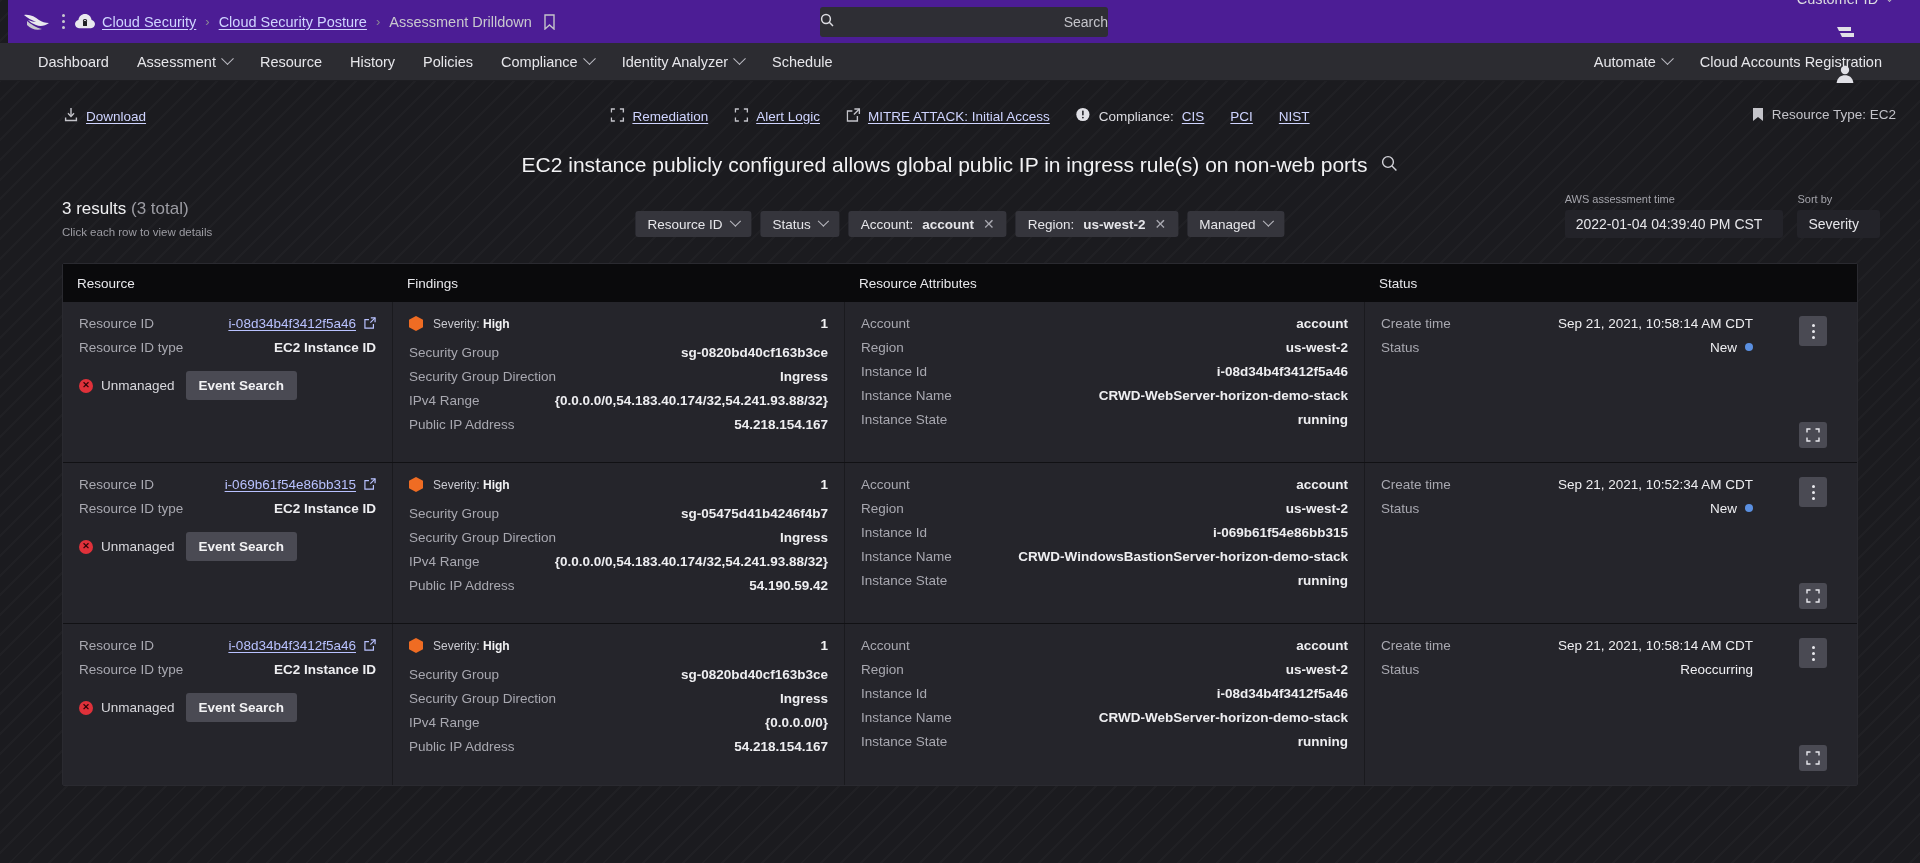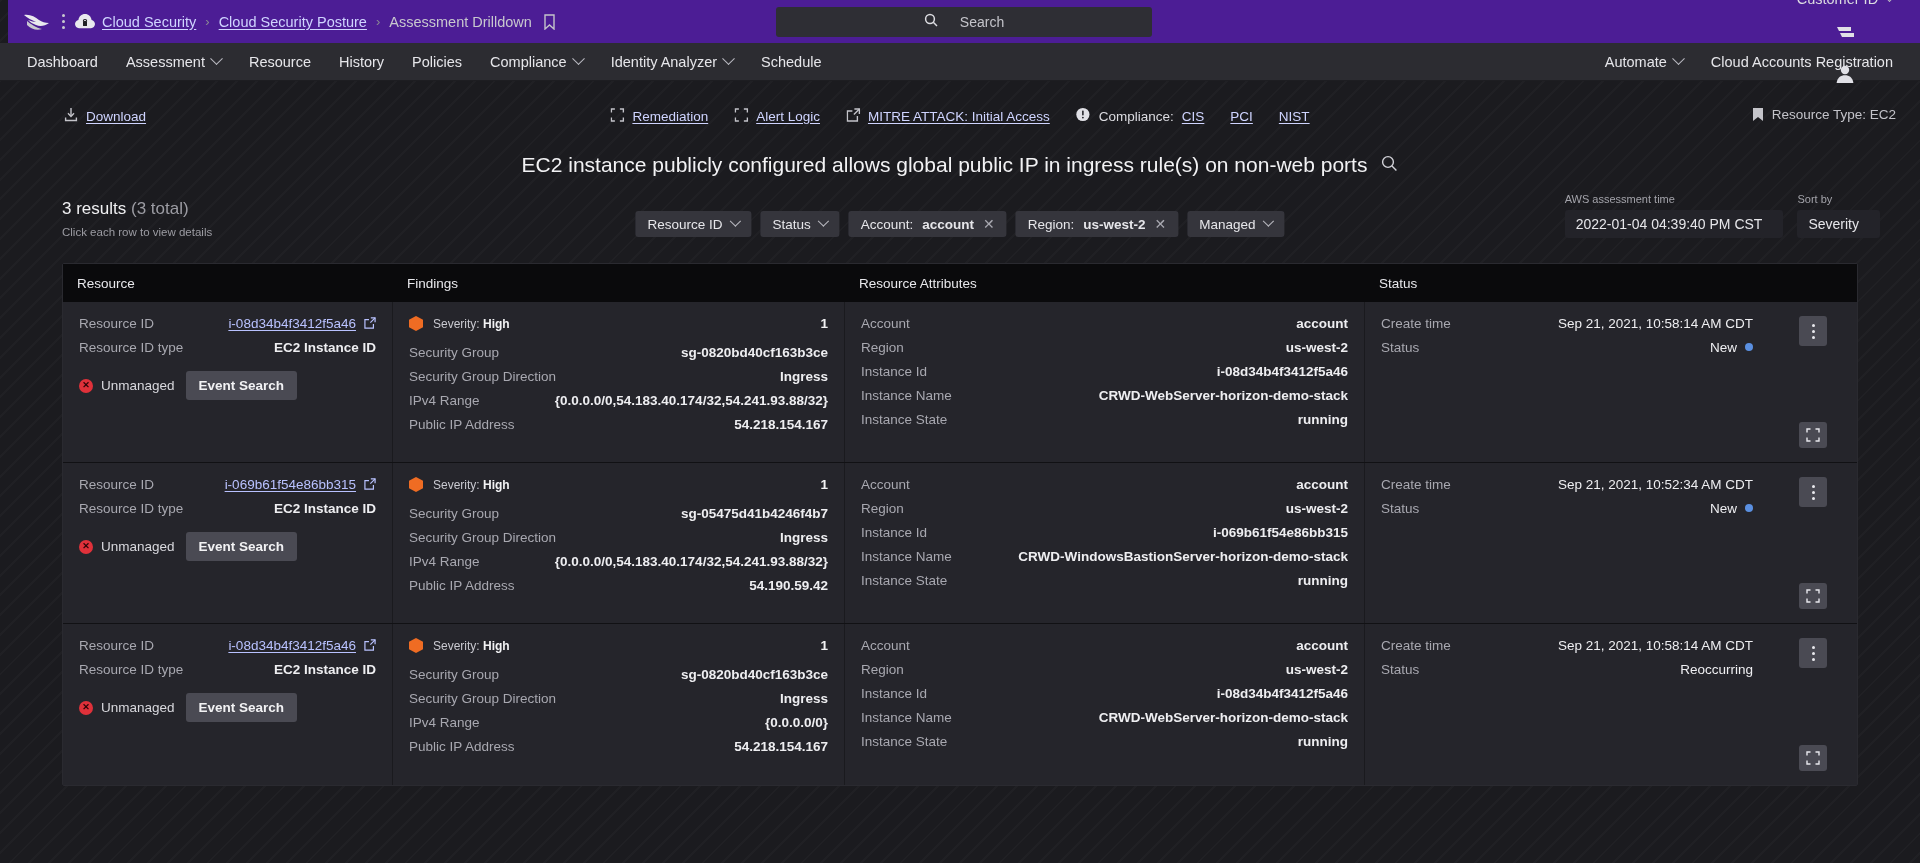--- a/index.html
+++ b/index.html
@@ -31,36 +31,36 @@
   .kebab-dots i { width: 3px; height: 3px; border-radius: 50%; background: #c9c9cf; display:block; }
   .cloud-ico { width: 26px; height: 24px; flex:none; display:flex; align-items:center; justify-content:center; }
   .crumbs { display: flex; align-items: center; font-size: 14.5px; margin-left: 4px; }
   .crumbs a { color: #cfd4ff; text-decoration: underline; text-underline-offset: 2px; }
   .crumbs .sep { color: #8b8b93; margin: 0 9px; font-size: 13px; }
   .crumbs .cur { color: #c8c8ce; }
   .bookmark-ico { margin-left: 11px; display: flex; align-items: center; }
 
   .searchbox {
     position: absolute; left: 50%; transform: translateX(-50%);
-    width: 376px; height: 30px; background: #2e2e34; border-radius: 3px;
-    display: flex; align-items: center; justify-content: center; gap: 22px;
+    width: 288px; height: 30px; background: #2e2e34; border-radius: 3px;
+    display: flex; align-items: center; justify-content: space-between; gap: 22px;
     color: #c4c4ca; font-size: 14px; cursor: text;
   }
   .topright {
     margin-left: auto; display: flex; align-items: center; gap: 18px;
     font-size: 14.5px; color: #dcdce1; flex-direction: column;
   }
   .topright .cust { display: flex; align-items: center; gap: 7px; }
   .chev { width: 9px; height: 9px; border-right: 1.6px solid #b9b9c0; border-bottom: 1.6px solid #b9b9c0;
           transform: rotate(45deg) translate(-2px,-2px); display:inline-block; }
 
   
   .nav {
     height: 38px; background: #2c2c31; display: flex; align-items: center;
-    padding: 0 13px; font-size: 14.5px; color: #e6e6ea;
+    padding: 0 24px; font-size: 14.5px; color: #e6e6ea;
     border-bottom: 1px solid #1d1d21;
   }
   .nav .item { display: flex; align-items: center; gap: 7px; padding: 0 14px; height: 100%; cursor: pointer; }
   .nav .right { margin-left: auto; display: flex; align-items: center; }
 
   
   .toolbar {
     height: 38px; display: flex; align-items: center; padding: 0 24px;
     font-size: 13.5px; position: relative; margin-top: 16px;
   }

